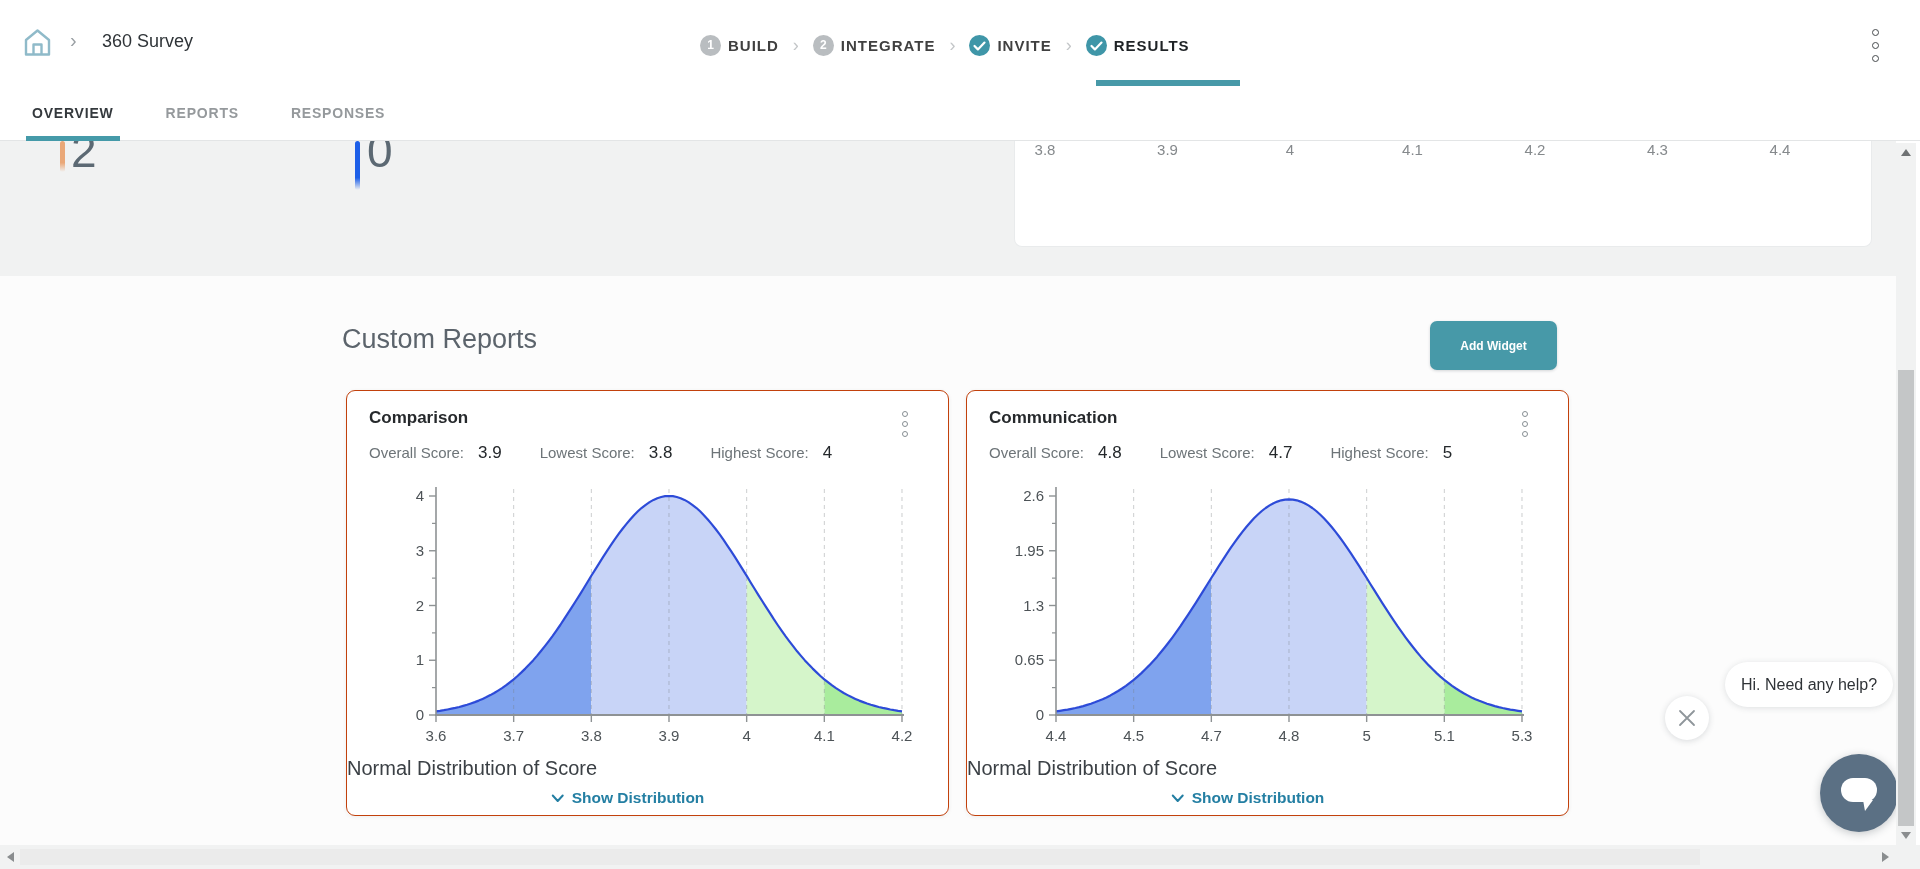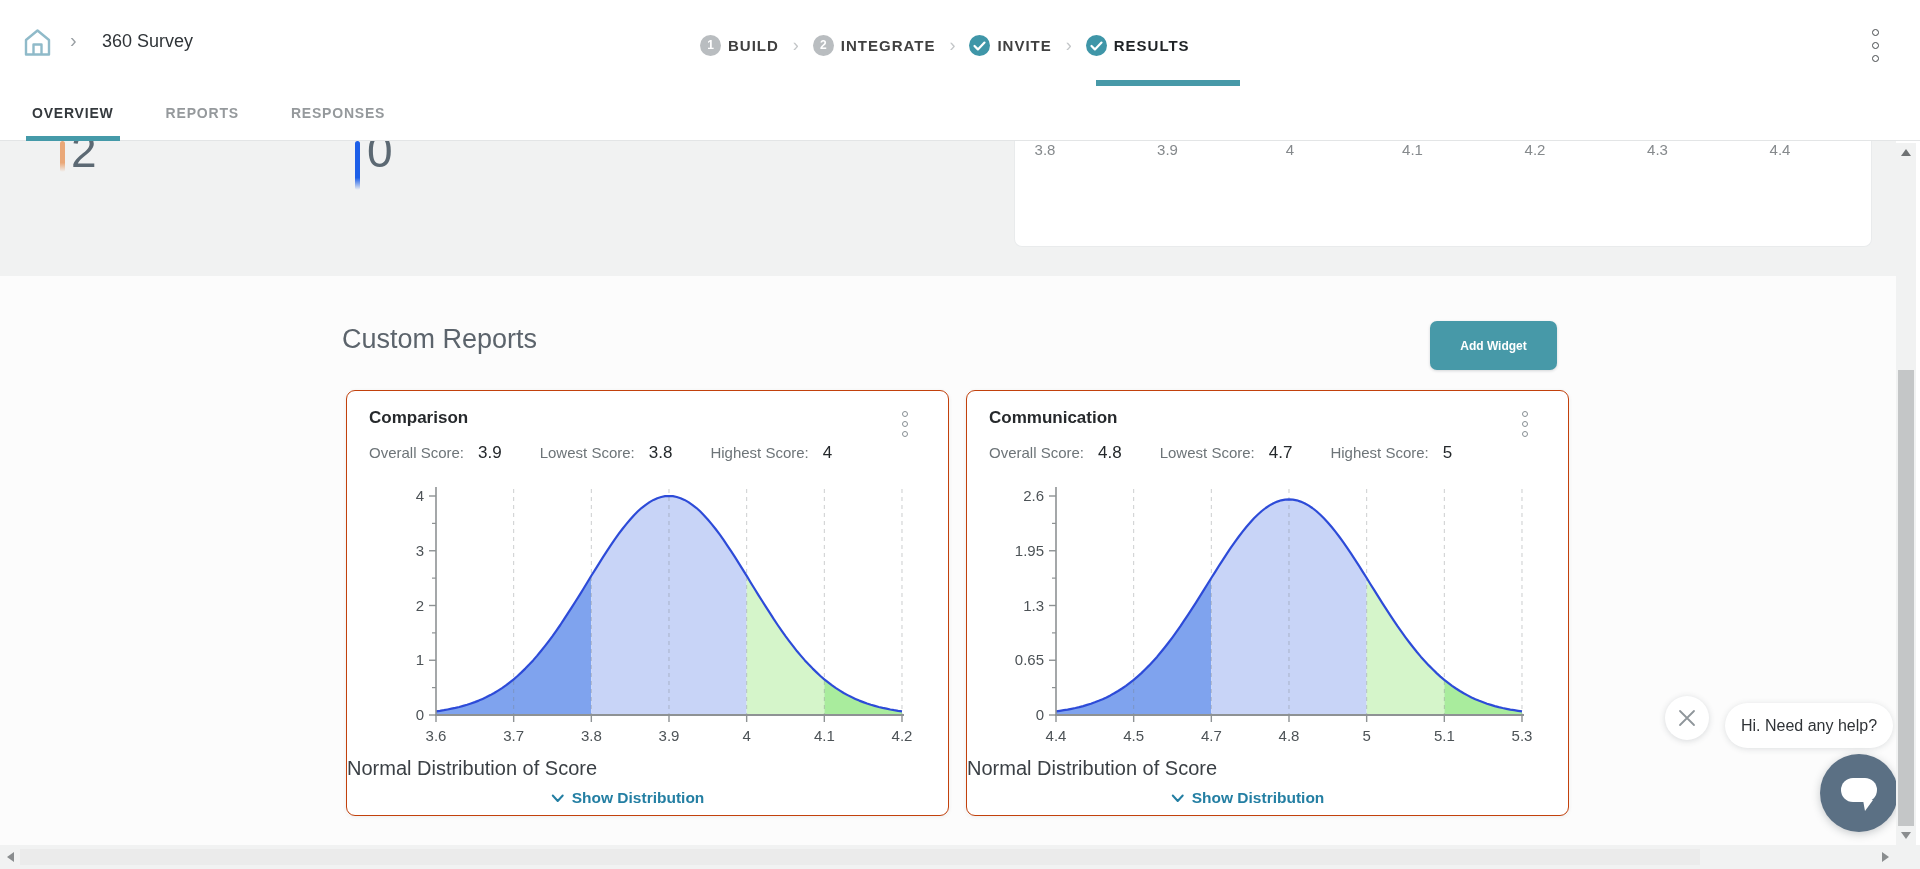--- a/index.html
+++ b/index.html
@@ -56,21 +56,21 @@
   .card-kebab i { display:block; width:6px; height:6px; border:1.5px solid #878e93; border-radius:50%; margin-bottom:4px; }
   .scores { position:absolute; left:22px; top:52px; display:flex; align-items:baseline; gap:14px; white-space:nowrap; }
   .score-label { font-size:15px; color:#6d7478; }
   .score-value { font-size:17px; color:#24282b; margin-right:24px; }
   .chart-svg { position:absolute; left:37px; top:80px; }
   .chart-xlabel { position:absolute; top:366px; width:100%; text-align:left; font-size:20px; color:#3b4045; }
   .sd-card { top:398px; left:50%; transform:translateX(-63%); }
 
   
   .chat-close { position:absolute; left:1665px; top:696px; width:44px; height:44px; background:#fff; border:none; border-radius:50%; box-shadow:0 1px 6px rgba(50,60,70,.18); cursor:pointer; display:flex; align-items:center; justify-content:center; }
-  .chat-bubble { position:absolute; left:1725px; top:703px; width:168px; height:45px; background:#fff; border-radius:23px; box-shadow:0 1px 6px rgba(50,60,70,.15); display:flex; align-items:center; justify-content:center; font-size:16px; color:#2f3337; }
+  .chat-bubble { position:absolute; left:1725px; top:662px; width:168px; height:45px; background:#fff; border-radius:23px; box-shadow:0 1px 6px rgba(50,60,70,.15); display:flex; align-items:center; justify-content:center; font-size:16px; color:#2f3337; }
   .chat-fab { position:absolute; left:1820px; top:754px; width:78px; height:78px; border-radius:50%; background:#5b7084; border:none; cursor:pointer; box-shadow:0 2px 8px rgba(40,50,60,.25); display:flex; align-items:center; justify-content:center; }
 
   
   .vscroll { position:absolute; left:1896px; top:143px; width:20px; height:702px; background:#f1f2f2; }
   .vthumb { position:absolute; left:2px; top:227px; width:16px; height:456px; background:#c4c6c7; cursor:grab; }
   .arr { position:absolute; width:0; height:0; }
   .arr-up { left:5px; top:6px; border-left:5px solid transparent; border-right:5px solid transparent; border-bottom:7px solid #6f7274; }
   .arr-down { left:5px; bottom:6px; border-left:5px solid transparent; border-right:5px solid transparent; border-top:7px solid #8a8d8f; }
   .hscroll { position:absolute; left:0; top:845px; width:1896px; height:24px; background:#f1f2f2; }
   .hthumb { position:absolute; left:20px; top:4px; width:1680px; height:16px; background:#ebebeb; cursor:grab; }

